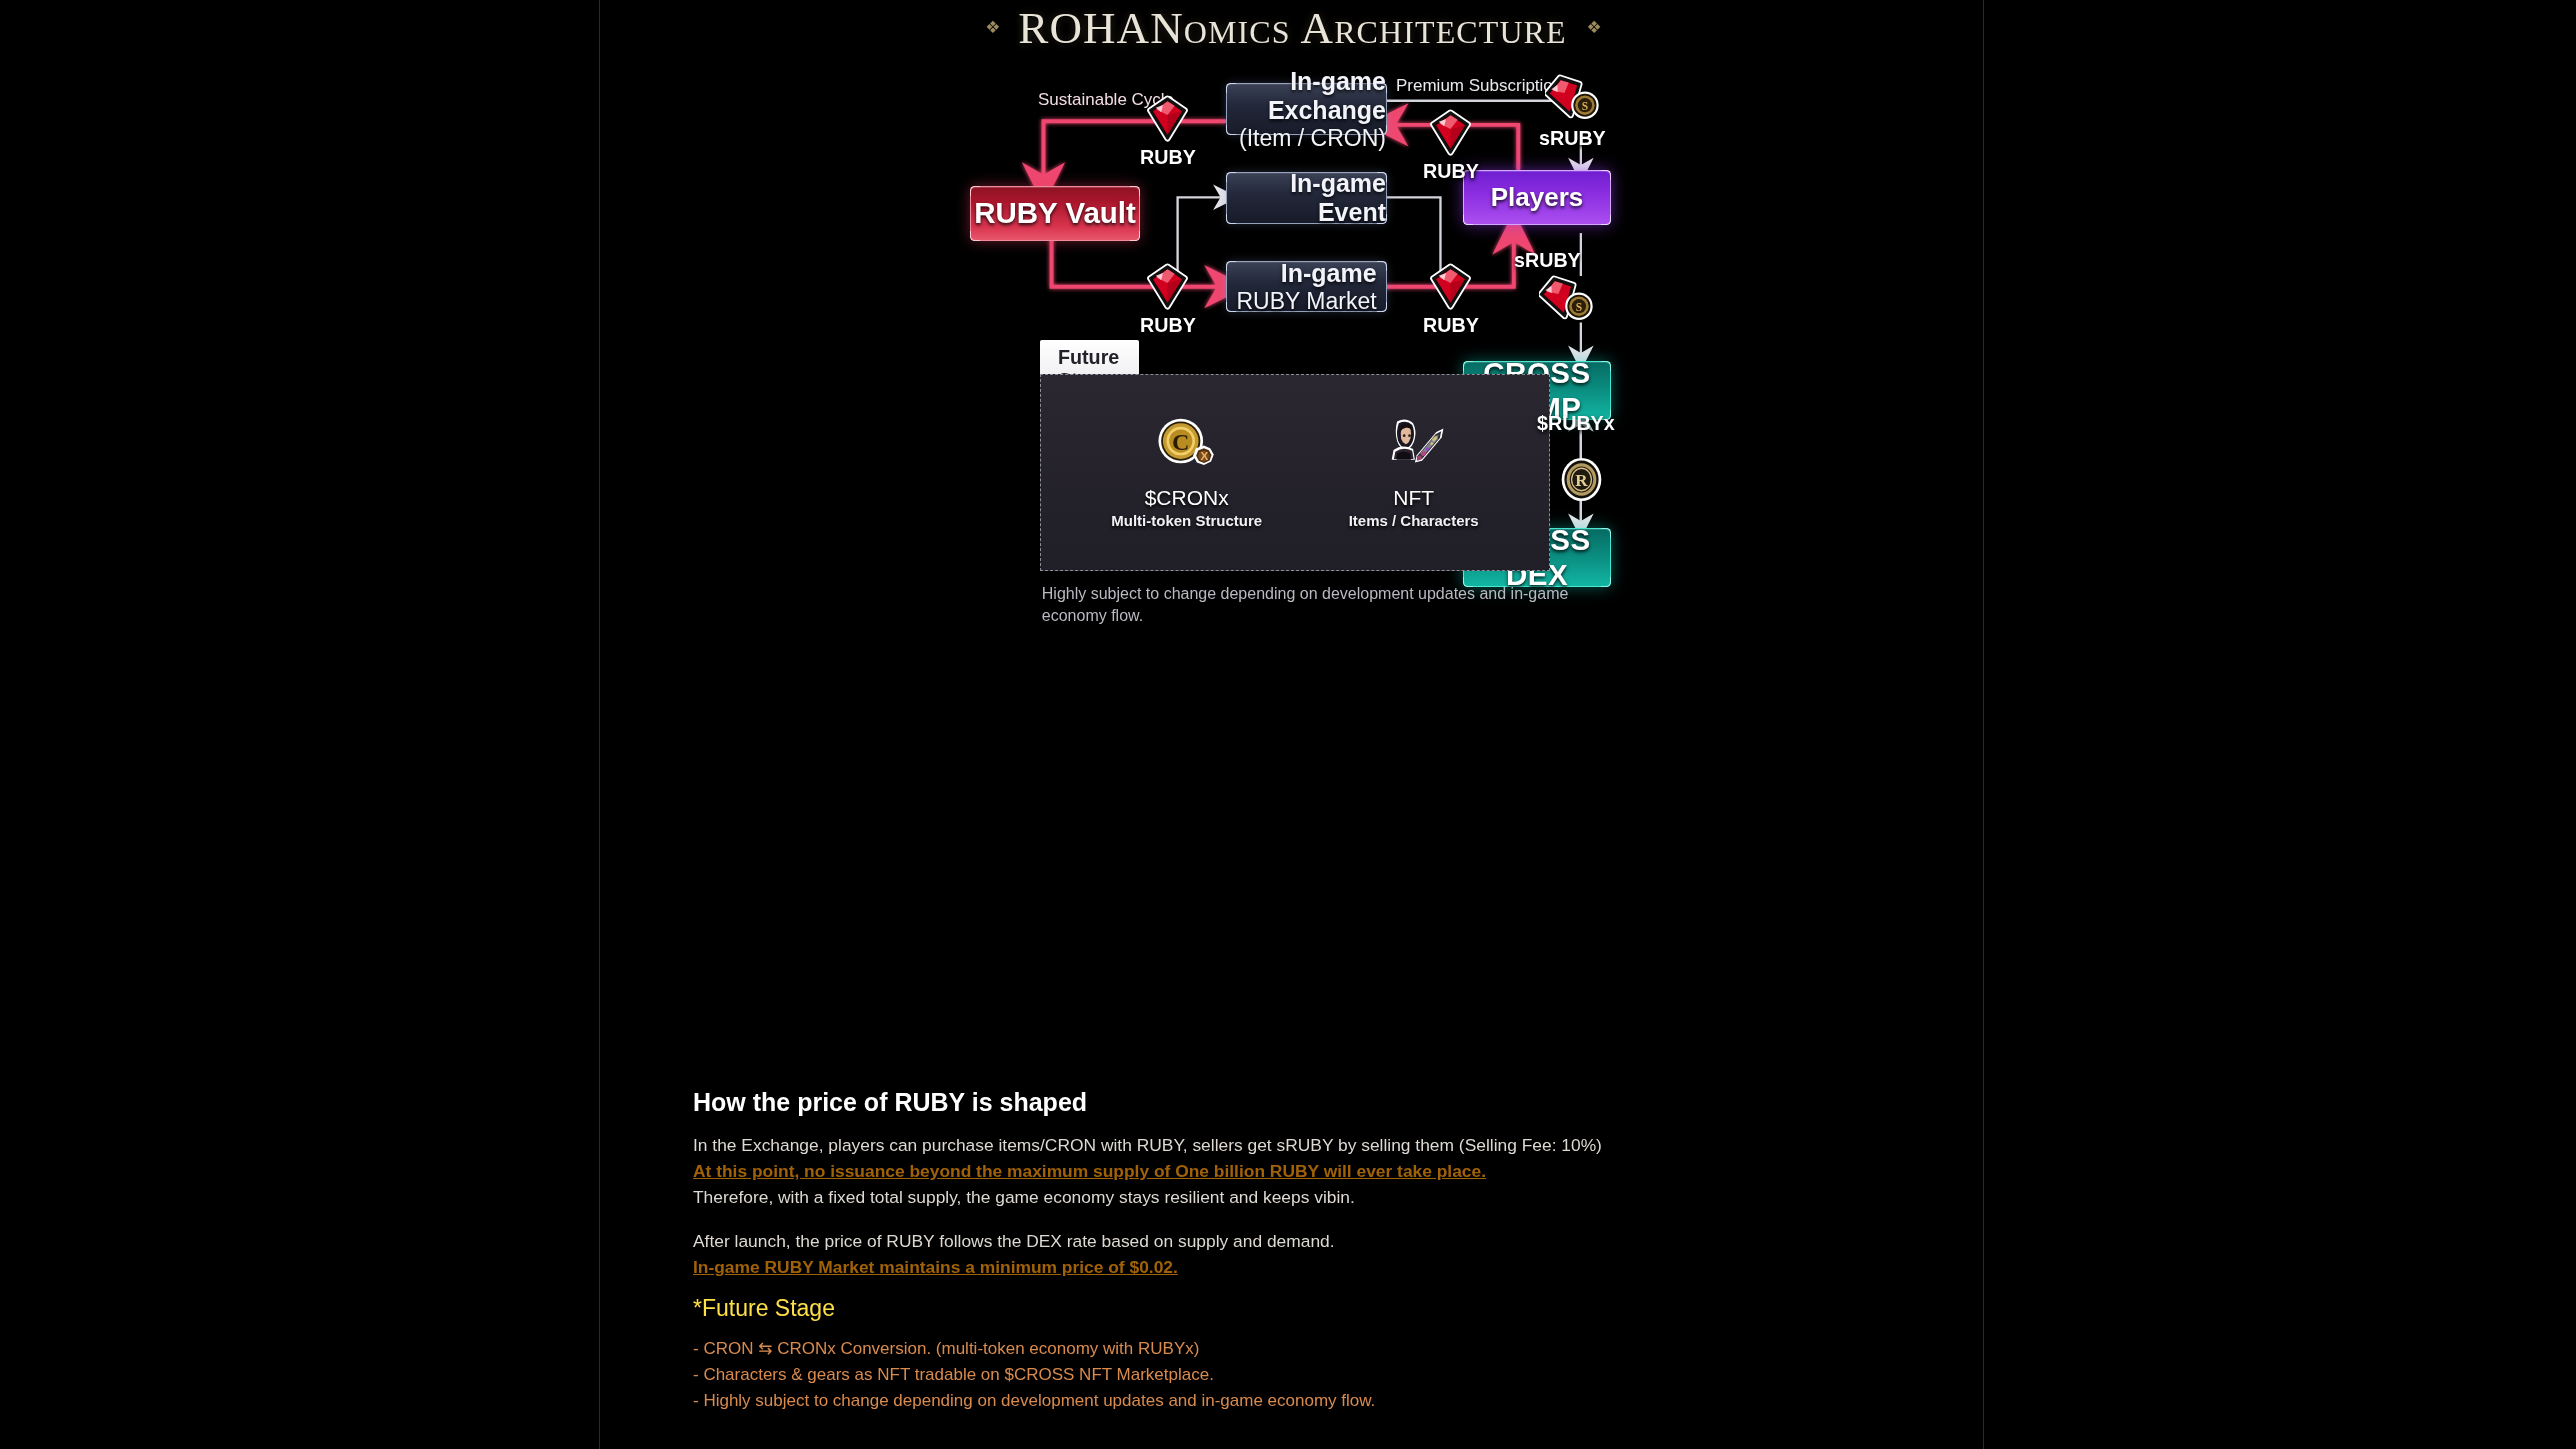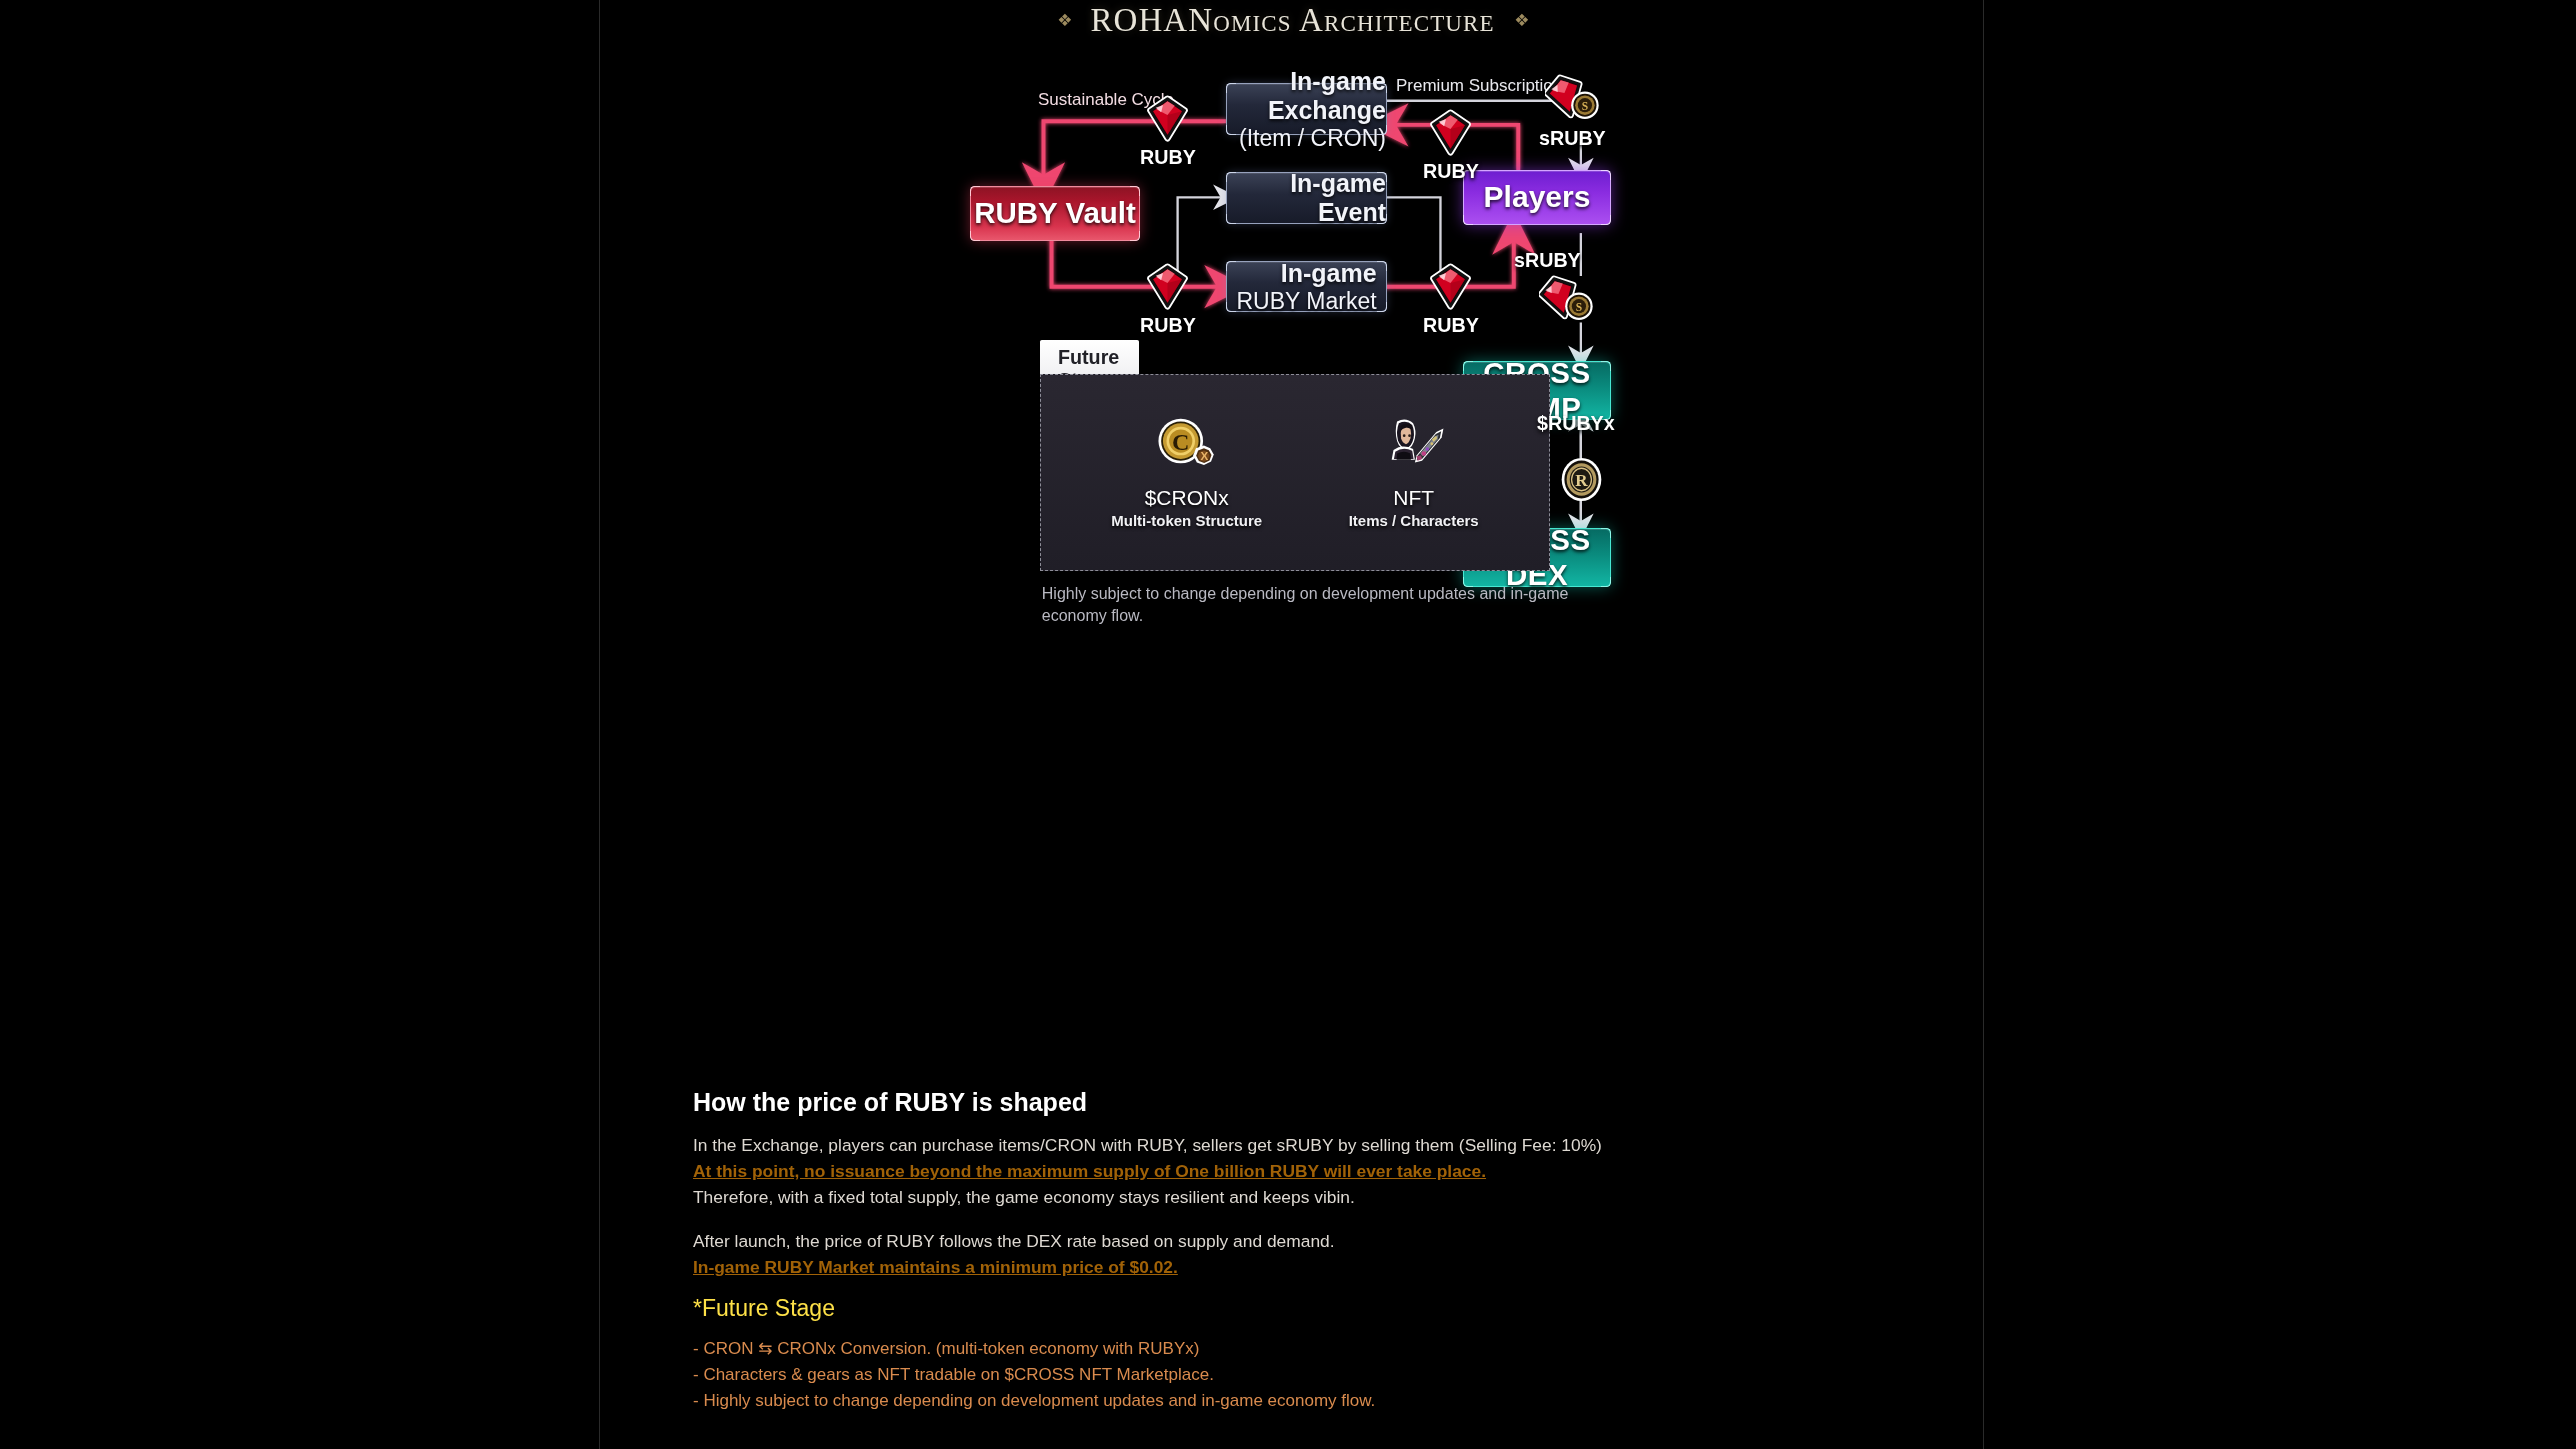--- a/index.html
+++ b/index.html
@@ -27,21 +27,21 @@
 
   
   #title-wrap {
     position: absolute; left: 0; top: 1.8px; width: 1385px;
     text-align: center;
     display: flex; align-items: center; justify-content: center;
     gap: 19.7px;
   }
   #doc-title {
     font-family: "Liberation Serif", serif;
-    font-size: 33px;
+    font-size: 45px;
     letter-spacing: 1.1px;
     font-variant: small-caps;
     color: #e8e4d8;
     background: linear-gradient(180deg,#fffdf6 0%,#d9d2bd 55%,#8d8straight 100%);
     text-shadow: 0 0.9px 1.8px rgba(0,0,0,.9), 0 0 9px rgba(200,180,130,.25);
     white-space: nowrap;
   }
   .orn {
     color: #9c8a5e; font-size: 17px; line-height: 1;
     letter-spacing: -1.8px;
@@ -90,21 +90,21 @@
     --nc: #ffc9d4;
   }
   .node-vault .lbl { font-size: 29.5px; font-weight: 700; }
 
   .node-players {
     background: linear-gradient(180deg,#6e1ed0 0%,#8a2ce0 40%,#ab4ff0 100%);
     border: 1.4px solid #d4a6ff;
     box-shadow: 0 0 16px rgba(150,60,240,.55), inset 0 0.9px 0 rgba(255,255,255,.18);
     --nc: #ecd6ff;
   }
-  .node-players .lbl { font-size: 30px; font-weight: 700; }
+  .node-players .lbl { font-size: 26px; font-weight: 700; }
 
   .node-teal {
     background: linear-gradient(180deg,#066b63 0%,#0a8b7e 45%,#12b5a3 100%);
     border: 1.4px solid #46e8d2;
     box-shadow: 0 0 16px rgba(20,200,180,.45), inset 0 0.9px 0 rgba(255,255,255,.16);
     --nc: #8ef7e8;
   }
   .node-teal .lbl { font-size: 29.5px; font-weight: 700; letter-spacing: 0.5px; }
 
   

